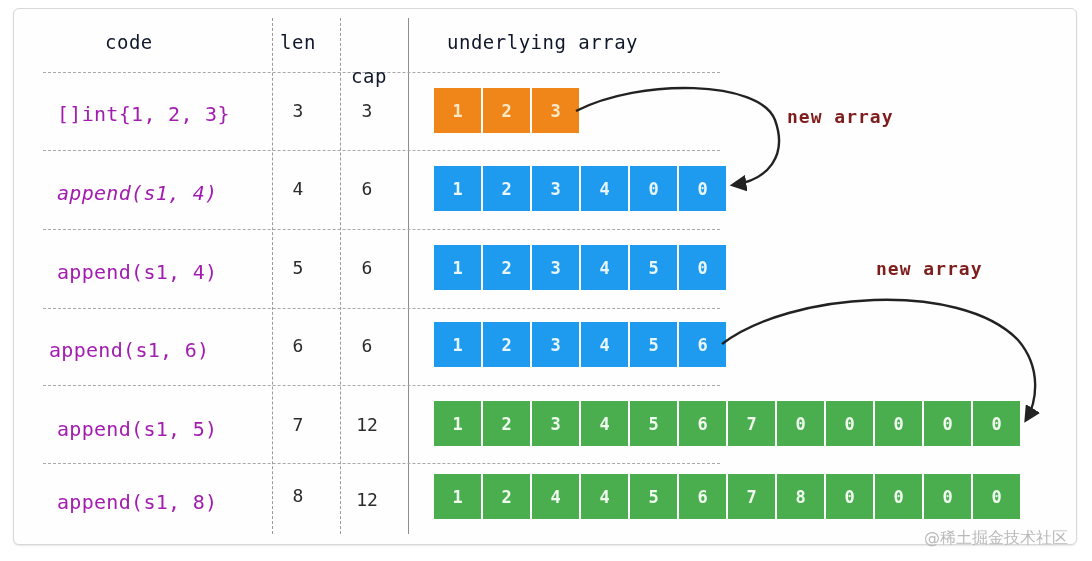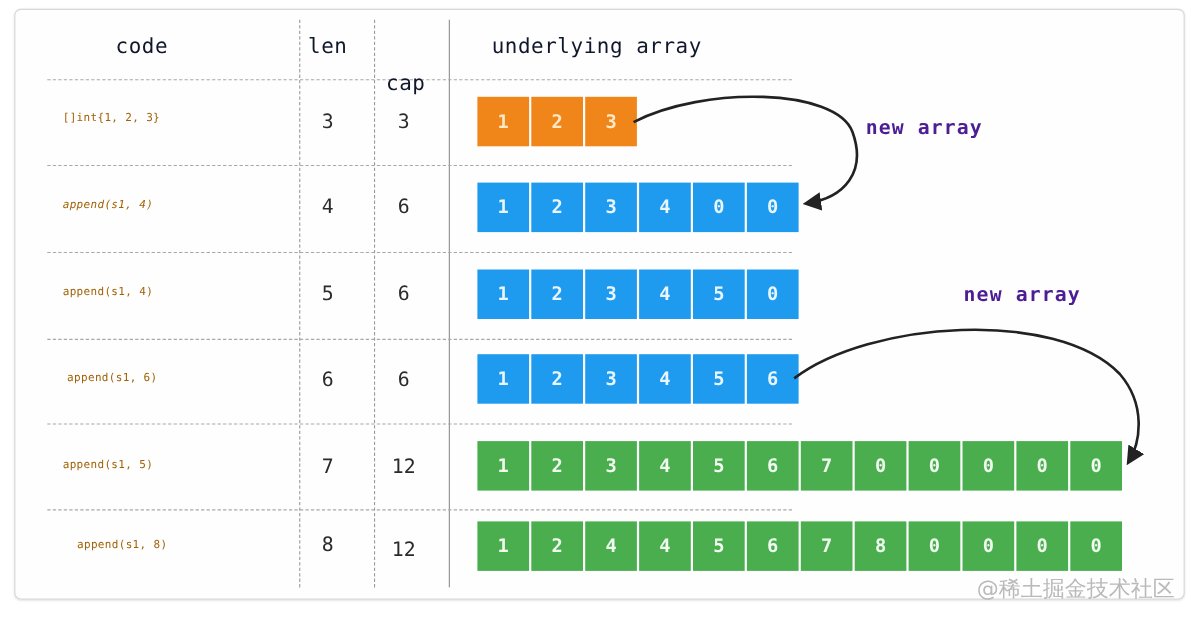--- a/index.html
+++ b/index.html
@@ -52,22 +52,22 @@
     font-size: 19px;
     color: #0f172a;
     letter-spacing: 0.5px;
     white-space: nowrap;
     text-align: center;
   }
 
   
   .codecell {
     position: absolute;
-    font-size: 10px;
-    color: #a16207;
+    font-size: 20px;
+    color: #a21caf;
     letter-spacing: 0.3px;
     white-space: nowrap;
   }
   .numcell {
     position: absolute;
     font-size: 18px;
     color: #2b2b2b;
     text-align: center;
     white-space: nowrap;
   }
@@ -90,42 +90,42 @@
   }
   .cell.orange { background: #f08519; color: #fde9c8; }
   .cell.blue   { background: #1e9bef; color: #e9f6ff; }
   .cell.green  { background: #4aae4f; color: #f0fbef; }
 
   
   .annot {
     position: absolute;
     font-size: 18px;
     font-weight: bold;
-    color: #4c1d95;
+    color: #7f1d1d;
     letter-spacing: 1px;
     white-space: nowrap;
   }
 
   
   #arrows {
     position: absolute;
     left: 0;
     top: 0;
     width: 1092px;
     height: 561px;
     pointer-events: none;
   }
 
   
   #watermark {
     position: absolute;
     right: 24px;
     bottom: 12px;
     font-family: "DejaVu Sans", "Liberation Sans", sans-serif;
-    font-size: 20px;
+    font-size: 16px;
     color: #b9b9b9;
     white-space: nowrap;
   }
 </style>
 </head>
 <body>
 
 <div id="card"></div>
 
 <div class="vline" style="left:272px; top:18px; height:516px;"></div>
@@ -170,21 +170,21 @@
 <div class="numcell" style="left:360px; top:257px; width:14px;">6</div>
 <div class="arrayrow" style="left:434px; top:245px;">
   <div class="cell blue">1</div>
   <div class="cell blue">2</div>
   <div class="cell blue">3</div>
   <div class="cell blue">4</div>
   <div class="cell blue">5</div>
   <div class="cell blue">0</div>
 </div>
 
-<div class="codecell" style="left:61px; top:338px;">append(s1, 6)</div>
+<div class="codecell" style="left:49px; top:338px;">append(s1, 6)</div>
 <div class="numcell" style="left:291px; top:335px; width:14px;">6</div>
 <div class="numcell" style="left:360px; top:335px; width:14px;">6</div>
 <div class="arrayrow" style="left:434px; top:322px;">
   <div class="cell blue">1</div>
   <div class="cell blue">2</div>
   <div class="cell blue">3</div>
   <div class="cell blue">4</div>
   <div class="cell blue">5</div>
   <div class="cell blue">6</div>
 </div>
@@ -200,21 +200,21 @@
   <div class="cell green">5</div>
   <div class="cell green">6</div>
   <div class="cell green">7</div>
   <div class="cell green">0</div>
   <div class="cell green">0</div>
   <div class="cell green">0</div>
   <div class="cell green">0</div>
   <div class="cell green">0</div>
 </div>
 
-<div class="codecell" style="left:70px; top:490px;">append(s1, 8)</div>
+<div class="codecell" style="left:57px; top:490px;">append(s1, 8)</div>
 <div class="numcell" style="left:291px; top:485px; width:14px;">8</div>
 <div class="numcell" style="left:353px; top:489px; width:28px;">12</div>
 <div class="arrayrow" style="left:434px; top:474px;">
   <div class="cell green">1</div>
   <div class="cell green">2</div>
   <div class="cell green">4</div>
   <div class="cell green">4</div>
   <div class="cell green">5</div>
   <div class="cell green">6</div>
   <div class="cell green">7</div>

